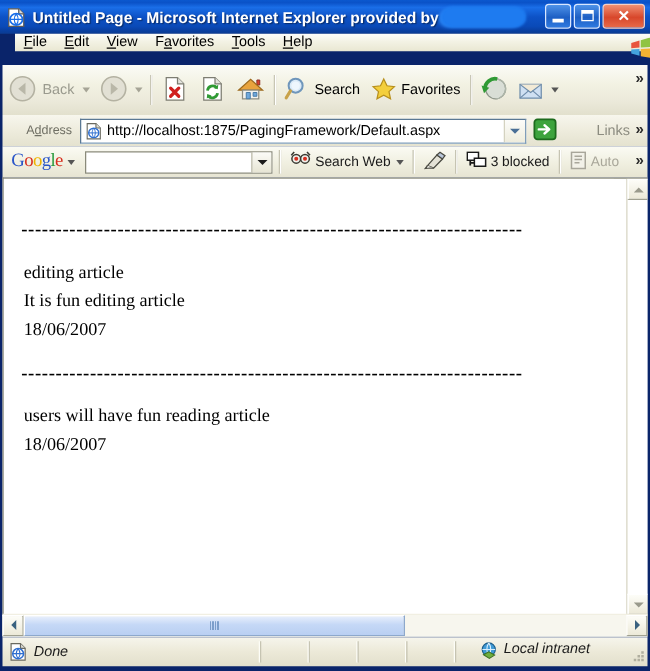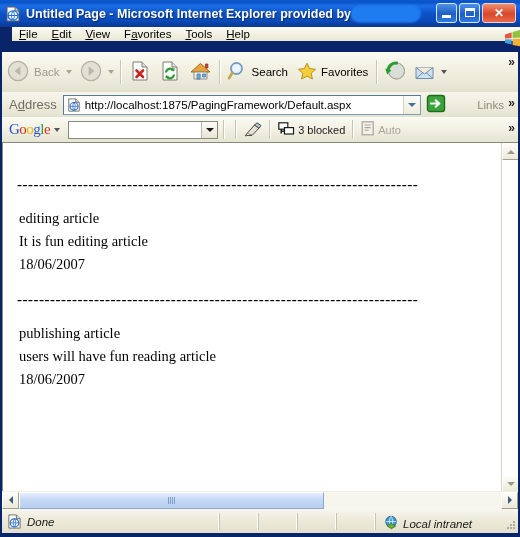--- a/index.html
+++ b/index.html
@@ -174,23 +174,24 @@
     position: absolute;
     left: 2px; top: 92px;
     width: 516px; height: 25px;
     background: linear-gradient(to bottom, #f7f6ed, #eeecdd 50%, #e4e2cf);
     display: flex;
     align-items: center;
     box-sizing: border-box;
   }
   .addr-label {
     color: #6f6f64;
-    font-size: 13px;
+    font-size: 10px;
     padding: 0 6px 0 7px;
     white-space: nowrap;
+    margin-left: 12px;
   }
   .addr-field {
     flex: 1;
     height: 20px;
     background: #ffffff;
     border: 1px solid #7f9db9;
     border-top-color: #5a7894;
     border-left-color: #5a7894;
     display: flex;
     align-items: center;
@@ -451,23 +452,23 @@
     font-style: italic;
   }
   .status-text {
     font-size: 11.5px;
     color: #1a1a1a;
     margin-left: 5px;
     white-space: nowrap;
   }
   .zone {
     display: flex;
-    align-items: flex-end;
+    align-items: flex-start;
     height: 17px;
-    padding: 0 6px 0 8px;
+    padding: 0 6px 0 19px;
     border-left: 1px solid #c6c4b2;
     box-shadow: -1px 0 0 #fdfdf7;
     white-space: nowrap;
     min-width: 128px;
   }
   .grip-corner {
     position: absolute;
     right: 2px; bottom: 2px;
     width: 12px; height: 12px;
   }
@@ -650,20 +651,33 @@
 
   <div class="gbar">
     <span class="glogo"><span class="b1">G</span><span class="r">o</span><span class="y">o</span><span class="b2">g</span><span class="g">l</span><span class="r2">e</span></span>
     <span class="caret-sm" style="margin-left:4px;"></span>
     <div class="gsearch">
       <span class="drop">
         <span class="caret-dark"></span>
       </span>
     </div>
     <span class="gsep"></span>
+    <div class="gitem">
+      <span>
+        <svg width="17" height="16" viewBox="0 0 17 16">
+          <circle cx="5" cy="7" r="3.5" fill="#f0f0ea" stroke="#3a3a32" stroke-width="1.2"></circle>
+          <circle cx="12" cy="7" r="3.5" fill="#f0f0ea" stroke="#3a3a32" stroke-width="1.2"></circle>
+          <circle cx="5" cy="7" r="1.6" fill="#d62f20"></circle>
+          <circle cx="12" cy="7" r="1.6" fill="#d62f20"></circle>
+          <path d="M1 4.2 L3.4 1.6 M16 4.2 L13.6 1.6" stroke="#3a3a32" stroke-width="1.2"></path>
+        </svg>
+      </span>
+      <span style="margin-left:3px;">Search Web</span>
+      <span class="caret-sm"></span>
+    </div>
     <span class="gsep"></span>
     <div class="gitem">
       <span>
         <svg width="18" height="16" viewBox="0 0 18 16">
           <path d="M3 12.5 L10.5 4 L15 7.2 L8 14.4 Z" fill="#e4e2d6" stroke="#4a4a42" stroke-width="1"></path>
           <path d="M10.5 4 L13 1.8 L17 4.6 L15 7.2 Z" fill="#b9c6da" stroke="#4a4a42" stroke-width="1"></path>
           <path d="M3 12.5 L1.2 14.8 L5 14.4 L8 14.4" fill="#f6f5ee" stroke="#4a4a42" stroke-width="1"></path>
         </svg>
       </span>
     </div>
@@ -699,21 +713,20 @@
 
         <div class="art-block">
           <div class="art-line">editing article</div>
           <div class="art-line">It is fun editing article</div>
           <div class="art-line">18/06/2007</div>
         </div>
 
         <div class="hr-dashes">-------------------------------------------------------------------------</div>
 
         <div class="art-block">
-          <div class="art-line">publishing article</div>
           <div class="art-line">users will have fun reading article</div>
           <div class="art-line">18/06/2007</div>
         </div>
 
       </div>
     </div>
 
     <div class="vscroll">
       <div class="sb-arrow">
         <span class="tri-up"></span>

